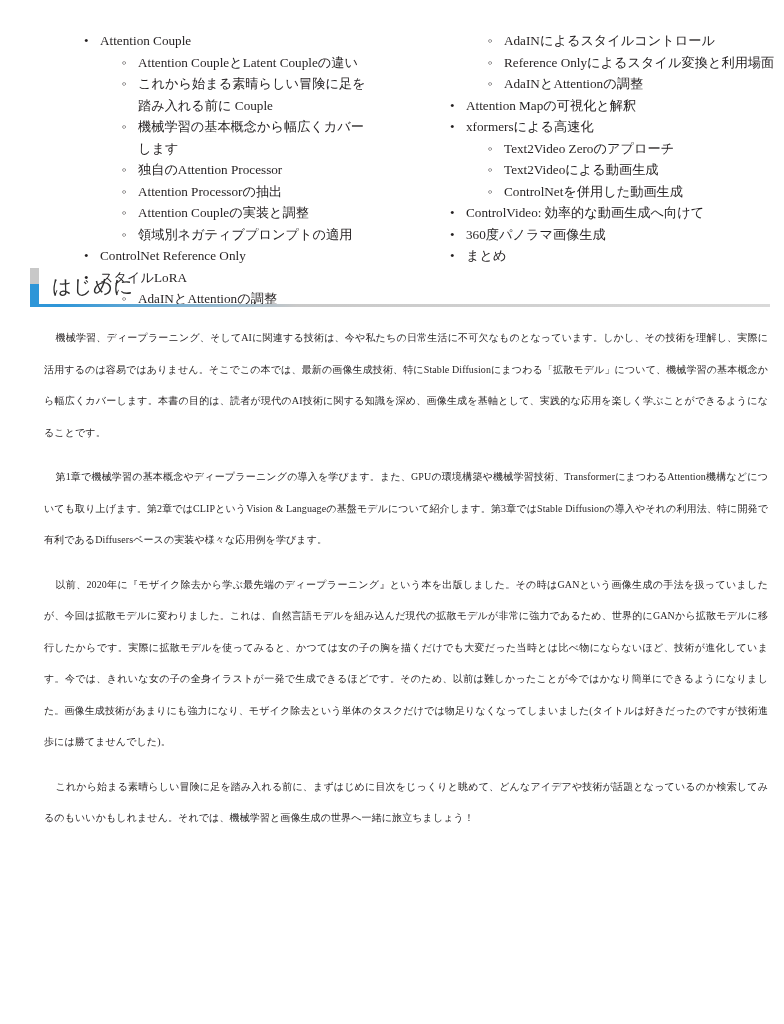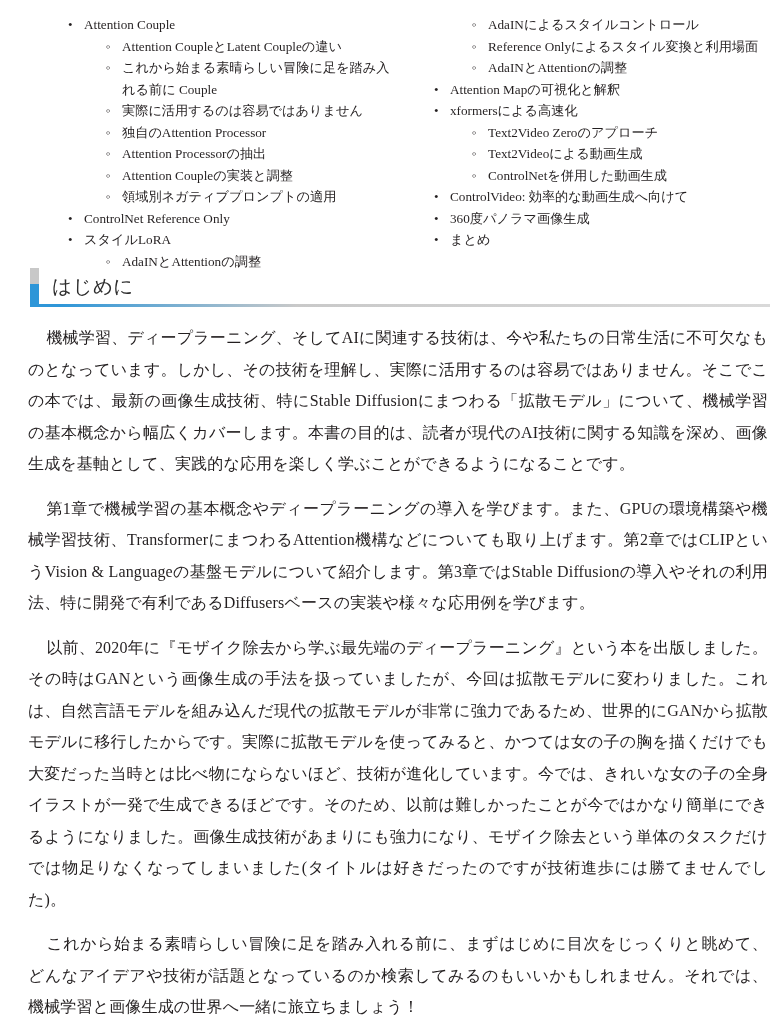--- a/index.html
+++ b/index.html
@@ -35,21 +35,21 @@
     position: absolute;
     top: 0;
     font-size: 13.2px;
     line-height: 21.5px;
   }
   .toc-col.left  { left: 62px;  width: 330px; }
   .toc-col.right { left: 428px; width: 372px; }
 
   ul.lvl1 {
     list-style: none;
-    margin: 0;
+    margin: 16px;
     padding: 0;
   }
   ul.lvl2 {
     list-style: none;
     margin: 0;
     padding: 0 0 0 38px;
   }
   li.item {
     position: relative;
     padding-left: 22px;
@@ -104,22 +104,22 @@
   }
 
   
   .body-copy {
     position: absolute;
     left: 28px;
     top: 322px;
     width: 740px;
   }
   .para {
-    margin: 0 0 13px 0;
-    font-size: 16px;
+    margin: 0 0 13px 16px;
+    font-size: 10px;
     line-height: 31.5px;
     text-align: justify;
     text-justify: inter-character;
     text-indent: 1.15em;
     letter-spacing: 0.01em;
   }
   .para:last-child { margin-bottom: 0; }
 </style>
 </head>
 <body>
@@ -137,21 +137,21 @@
             <li class="item d2">
               <span class="bullet"></span>
               <span class="txt">Attention CoupleとLatent Coupleの違い</span>
             </li>
             <li class="item d2">
               <span class="bullet"></span>
               <span class="txt">これから始まる素晴らしい冒険に足を踏み入れる前に Couple</span>
             </li>
             <li class="item d2">
               <span class="bullet"></span>
-              <span class="txt">実際に活用するのは容易ではありません</span>
+              <span class="txt">機械学習の基本概念から幅広くカバーします</span>
             </li>
             <li class="item d2">
               <span class="bullet"></span>
               <span class="txt">独自のAttention Processor</span>
             </li>
             <li class="item d2">
               <span class="bullet"></span>
               <span class="txt">Attention Processorの抽出</span>
             </li>
             <li class="item d2">

